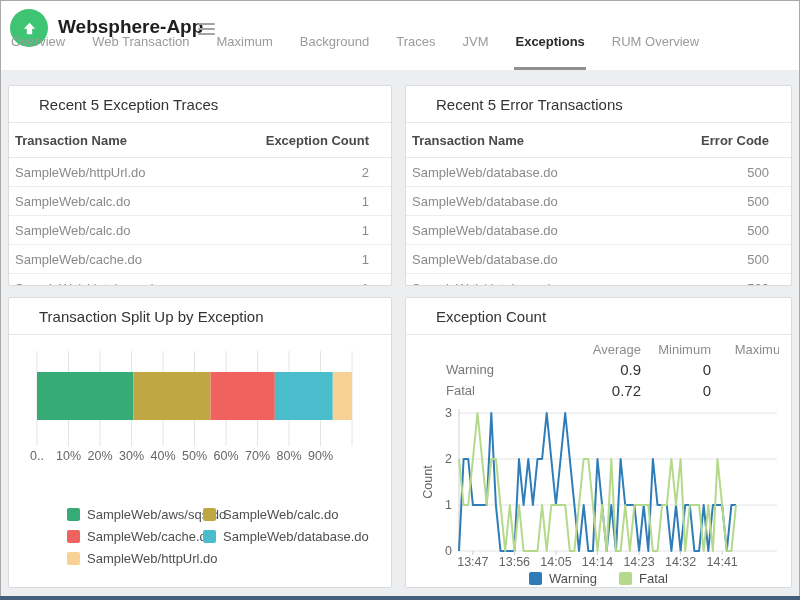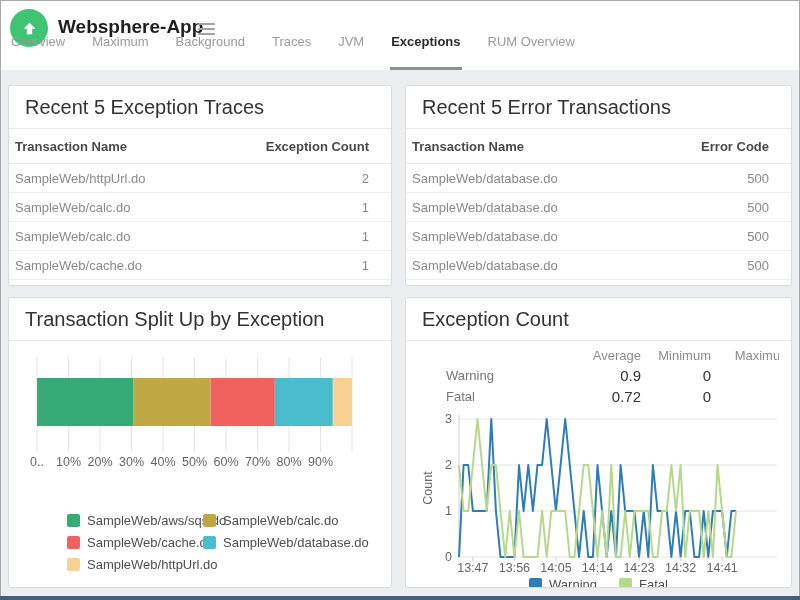--- a/index.html
+++ b/index.html
@@ -44,21 +44,21 @@
   .tab.active { color: #2b2b2b; font-weight: bold; border-bottom-color: #8f8f8f; }
   
   .panel {
     position: absolute; background: #fff; border: 1px solid #d9dbde;
     border-radius: 2px; overflow: hidden;
   }
   .panel-1 { left: 8px;   top: 85px;  width: 384px; height: 201px; }
   .panel-2 { left: 405px; top: 85px;  width: 387px; height: 201px; }
   .panel-3 { left: 8px;   top: 297px; width: 384px; height: 291px; }
   .panel-4 { left: 405px; top: 297px; width: 387px; height: 291px; }
-  .panel-title { font-size: 20px; color: #333; padding: 10px 16px 9px; }
+  .panel-title { font-size: 15px; color: #333; padding: 10px 30px 9px; }
   .divider { height: 1px; background: #e8e8e8; }
   
   .data-table { width: 100%; border-collapse: collapse; font-size: 13px; }
   .data-table th {
     text-align: left; color: #4a4a4a; font-weight: bold;
     padding: 10px 0 9px; border-bottom: 1px solid #e8e8e8;
   }
   .data-table td { color: #8a8a8a; padding: 7px 0 6px; border-bottom: 1px solid #ededed; }
   .data-table th:first-child, .data-table td:first-child { padding-left: 6px; }
   .data-table th:last-child, .data-table td:last-child { text-align: right; padding-right: 22px; }
@@ -100,20 +100,21 @@
       </svg>
     </div>
     <div class="app-title">Websphere-App</div>
     <div class="hamburger">
       <span></span>
         <span></span>
         <span></span>
     </div>
     <div class="tab-bar">
         <div class="tab">Overview</div>
+        <div class="tab">Web Transaction</div>
         <div class="tab">Maximum</div>
         <div class="tab">Background</div>
         <div class="tab">Traces</div>
         <div class="tab">JVM</div>
         <div class="tab active">Exceptions</div>
         <div class="tab">RUM Overview</div>
       </div>
   </div>
 
   <div class="panel panel-1">

